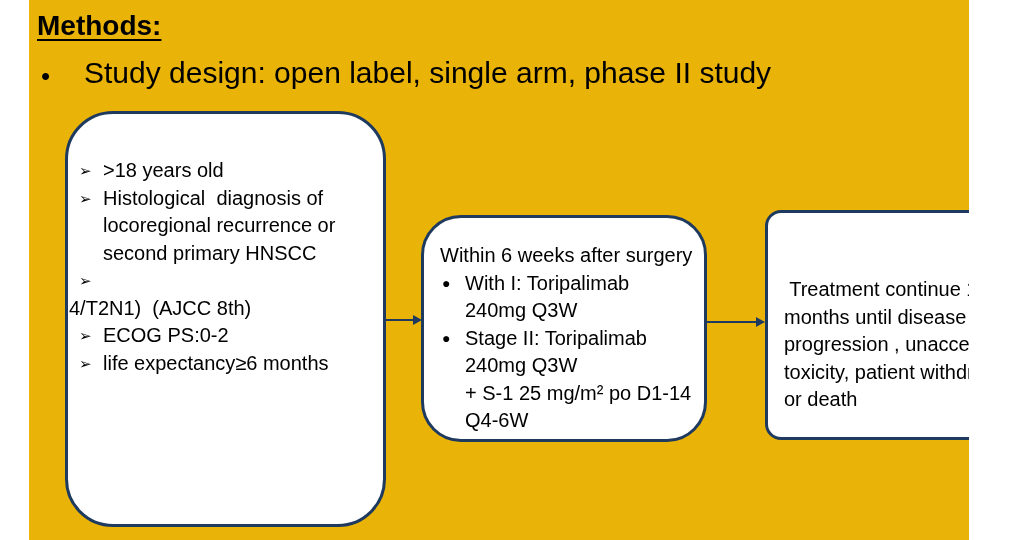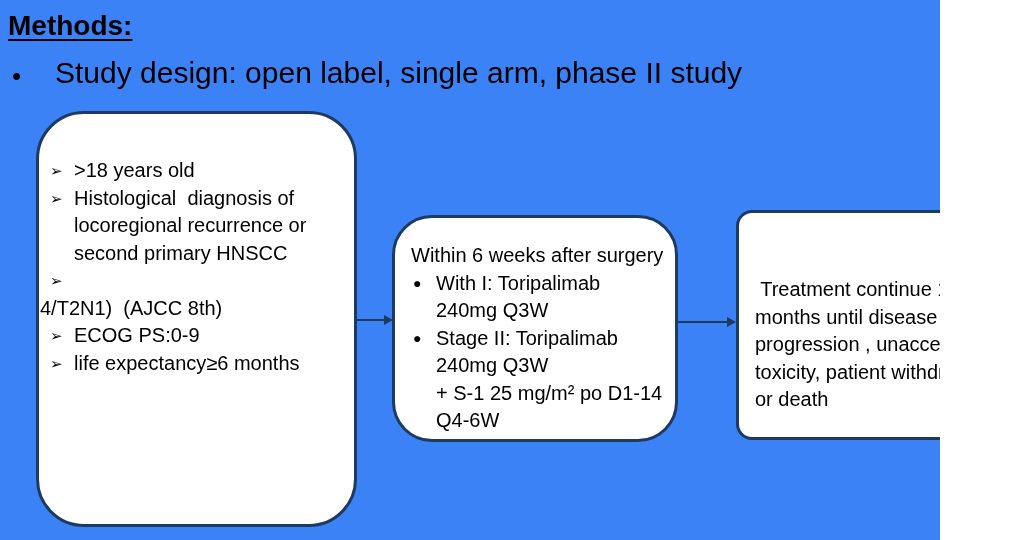--- a/index.html
+++ b/index.html
@@ -3,22 +3,23 @@
 <meta charset="utf-8">
 <style>
   :root { --outline: #1f3a5f; --ink: #0d0d0d; }
   * { box-sizing: border-box; margin: 0; padding: 0; }
   html, body { background: #ffffff; }
   body { font-family: "Liberation Sans", "DejaVu Sans", sans-serif; color: var(--ink); }
   .slide {
     position: relative;
     width: 940px;
     height: 540px;
-    background: #3b82f6;
+    background: #eab308;
     overflow: hidden;
+    margin-left: 29px;
   }
   .page-title {
     position: absolute;
     left: 8px; top: 10px;
     font-size: 28px;
     font-weight: bold;
     text-decoration: underline;
     text-underline-offset: 4px;
     text-decoration-thickness: 2px;
     color: #000;
@@ -123,21 +124,21 @@
     </div>
     <div class="li">
       <span class="mk">➢</span>
     </div>
     <div class="li outdent">
       <span class="mk"></span>
       <span class="tx">4/T2N1)  (AJCC 8th)</span>
     </div>
     <div class="li">
       <span class="mk">➢</span>
-      <span class="tx">ECOG PS:0-9</span>
+      <span class="tx">ECOG PS:0-2</span>
     </div>
     <div class="li">
       <span class="mk">➢</span>
       <span class="tx">life expectancy≥6 months</span>
     </div>
   </div>
 
   <div class="flow-arrow arrow-1"></div>
 
   <div class="flowbox box-treatment">

